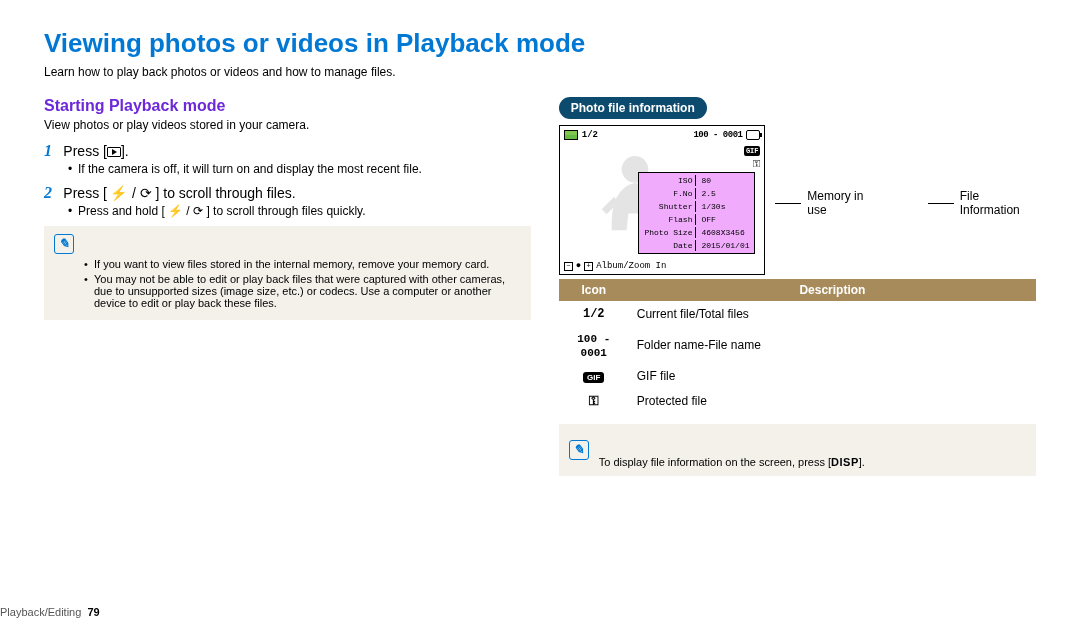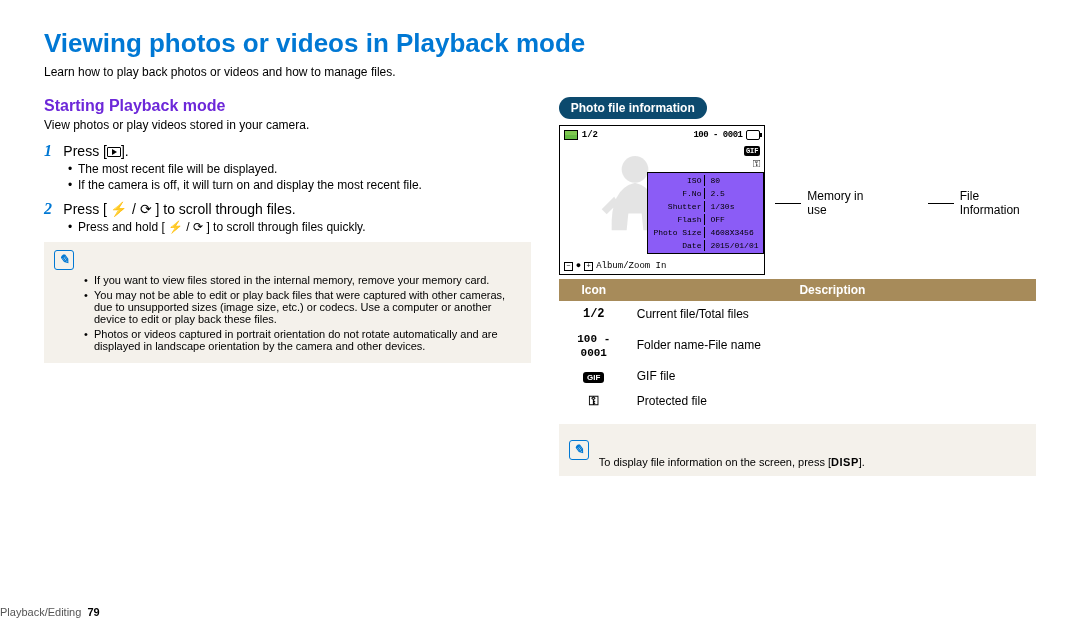--- a/index.html
+++ b/index.html
@@ -83,24 +83,24 @@
   .p-count { font-weight:bold; }
   .p-top-right { display:flex; align-items:center; gap:4px;}
   .p-folder { font-weight:bold; letter-spacing:-0.5px;}
   .p-mem { width:14px; height:10px; border:1.5px solid #000; border-radius:2px; position:relative;}
   .p-mem::after{content:"";position:absolute;right:-3px;top:2px;width:2px;height:4px;background:#000;}
   .p-icons { position:absolute; top:20px; right:4px; display:flex; flex-direction:column; gap:3px; align-items:flex-end;}
   .gif-badge { background:#000; color:#fff; font-size:7px; font-weight:bold; padding:1px 2px; border-radius:2px;}
   .key-ico { font-size:10px;}
   .subject { position:absolute; left:30px; top:25px; width:90px; height:100px; opacity:0.22;}
   .info-table {
-    position:absolute; right:0; top:46px;
+    position:absolute; right:9px; top:46px;
     border:1px solid #000;
     font-size:8px;
-    background:#8b5cf6;
+    background:#f0abfc;
   }
   .info-table td { padding:0 3px; line-height:11px; }
   .info-table td:first-child { text-align:right; border-right:1px solid #000;}
   .p-bottom { position:absolute; bottom:3px; left:4px; font-size:9px; display:flex; align-items:center; gap:3px;}
   .sq { width:9px; height:9px; border:1px solid #000; display:flex; align-items:center; justify-content:center; font-size:7px;}
   .labels { display:flex; flex-direction:row; gap:48px; font-size:12px; padding-top:6px;}
   .label-item { display:flex; align-items:center; gap:6px;}
   .label-line { width:28px; height:1px; background:#000;}
   .desc-table { width:100%; border-collapse:collapse; font-size:12px; margin-top:4px;}
   .desc-table th { background:#a78b5a; color:#fff; text-align:center; padding:4px 8px; font-weight:bold; font-size:12px;}
@@ -128,39 +128,37 @@
   <div class="col left">
     <h2 class="section-title">Starting Playback mode</h2>
     <p class="section-desc">View photos or play videos stored in your camera.</p>
 
     <div class="step">
       <span class="step-num">1</span>
       <span class="step-text">
         <span>Press [</span><span class="play-icon"></span><span>].</span>
       </span>
       <ul class="substeps">
-        <li>The most recent file will be displayed.</li>
         <li>If the camera is off, it will turn on and display the most recent file.</li>
       </ul>
     </div>
 
     <div class="step">
       <span class="step-num">2</span>
       <span class="step-text">Press [ ⚡ / ⟳ ] to scroll through files.</span>
       <ul class="substeps">
         <li>Press and hold [ ⚡ / ⟳ ] to scroll through files quickly.</li>
       </ul>
     </div>
 
     <div class="tip-box">
       <div class="tip-icon">✎</div>
       <ul class="tip-content">
         <li>If you want to view files stored in the internal memory, remove your memory card.</li>
         <li>You may not be able to edit or play back files that were captured with other cameras, due to unsupported sizes (image size, etc.) or codecs. Use a computer or another device to edit or play back these files.</li>
-        <li>Photos or videos captured in portrait orientation do not rotate automatically and are displayed in landscape orientation by the camera and other devices.</li>
       </ul>
     </div>
   </div>
 
   <div class="col right">
     <div class="pill">Photo file information</div>
 
     <div class="preview-row">
       <div class="preview">
         <div class="p-top">

